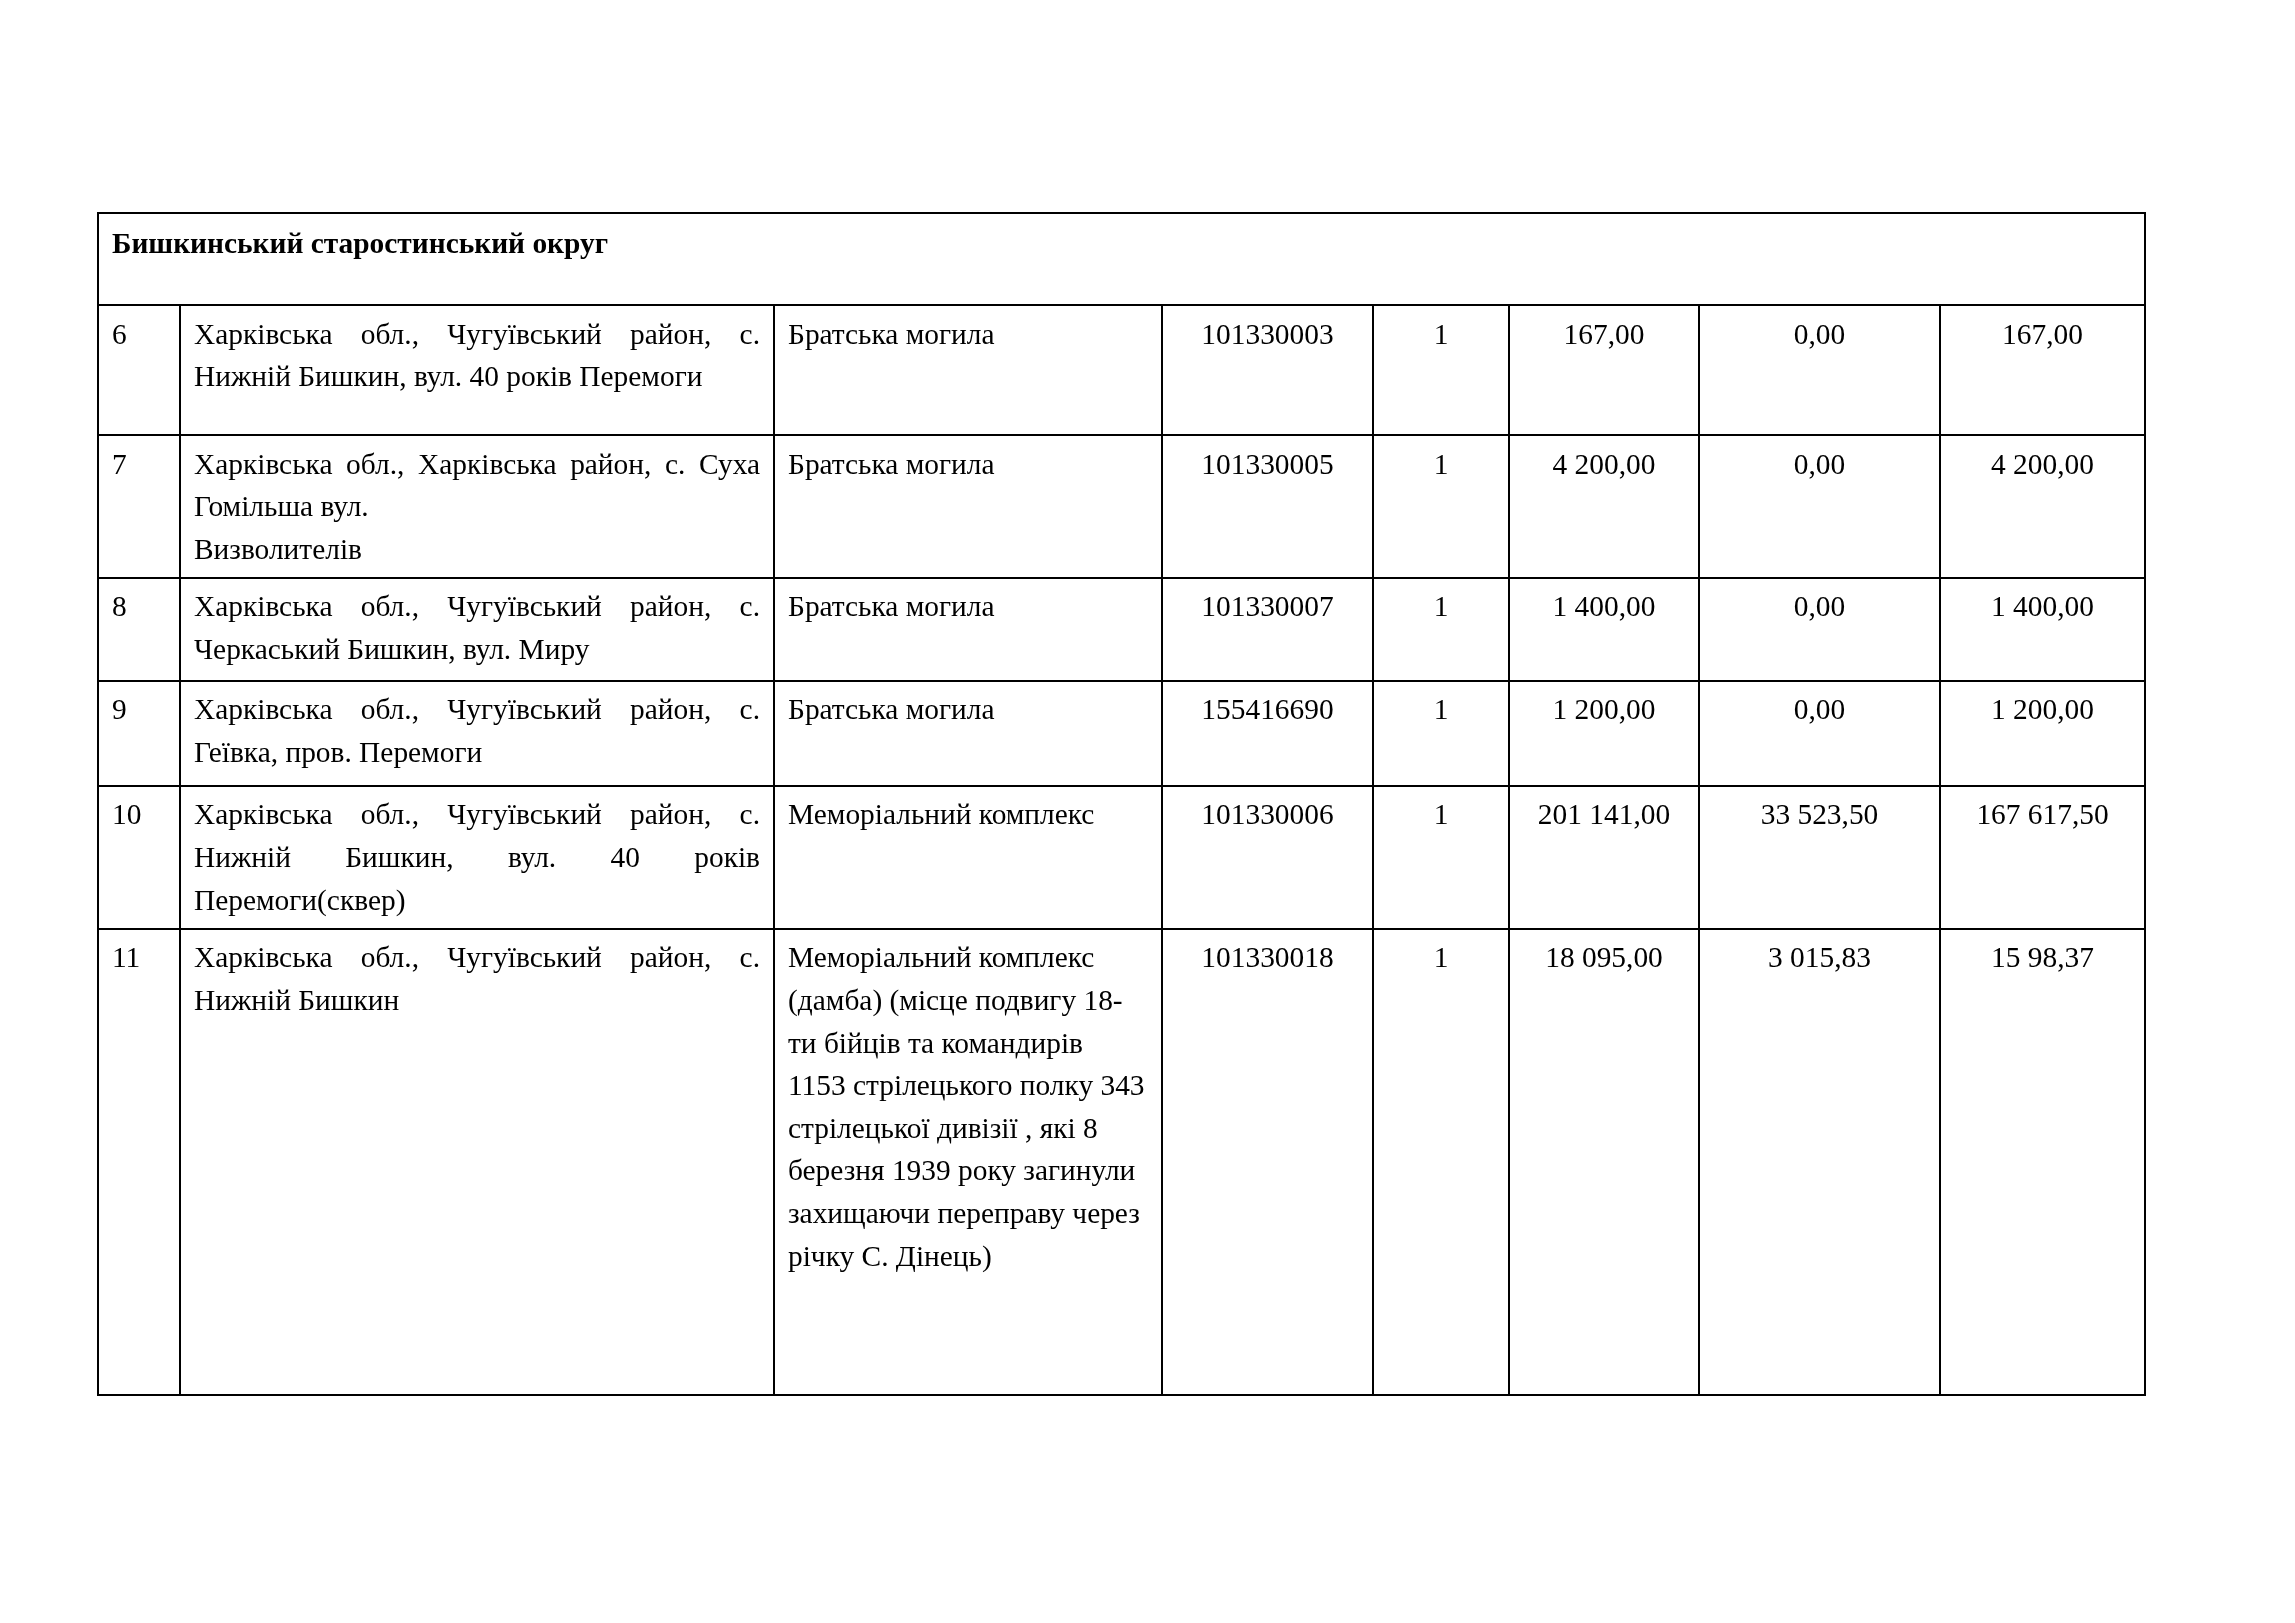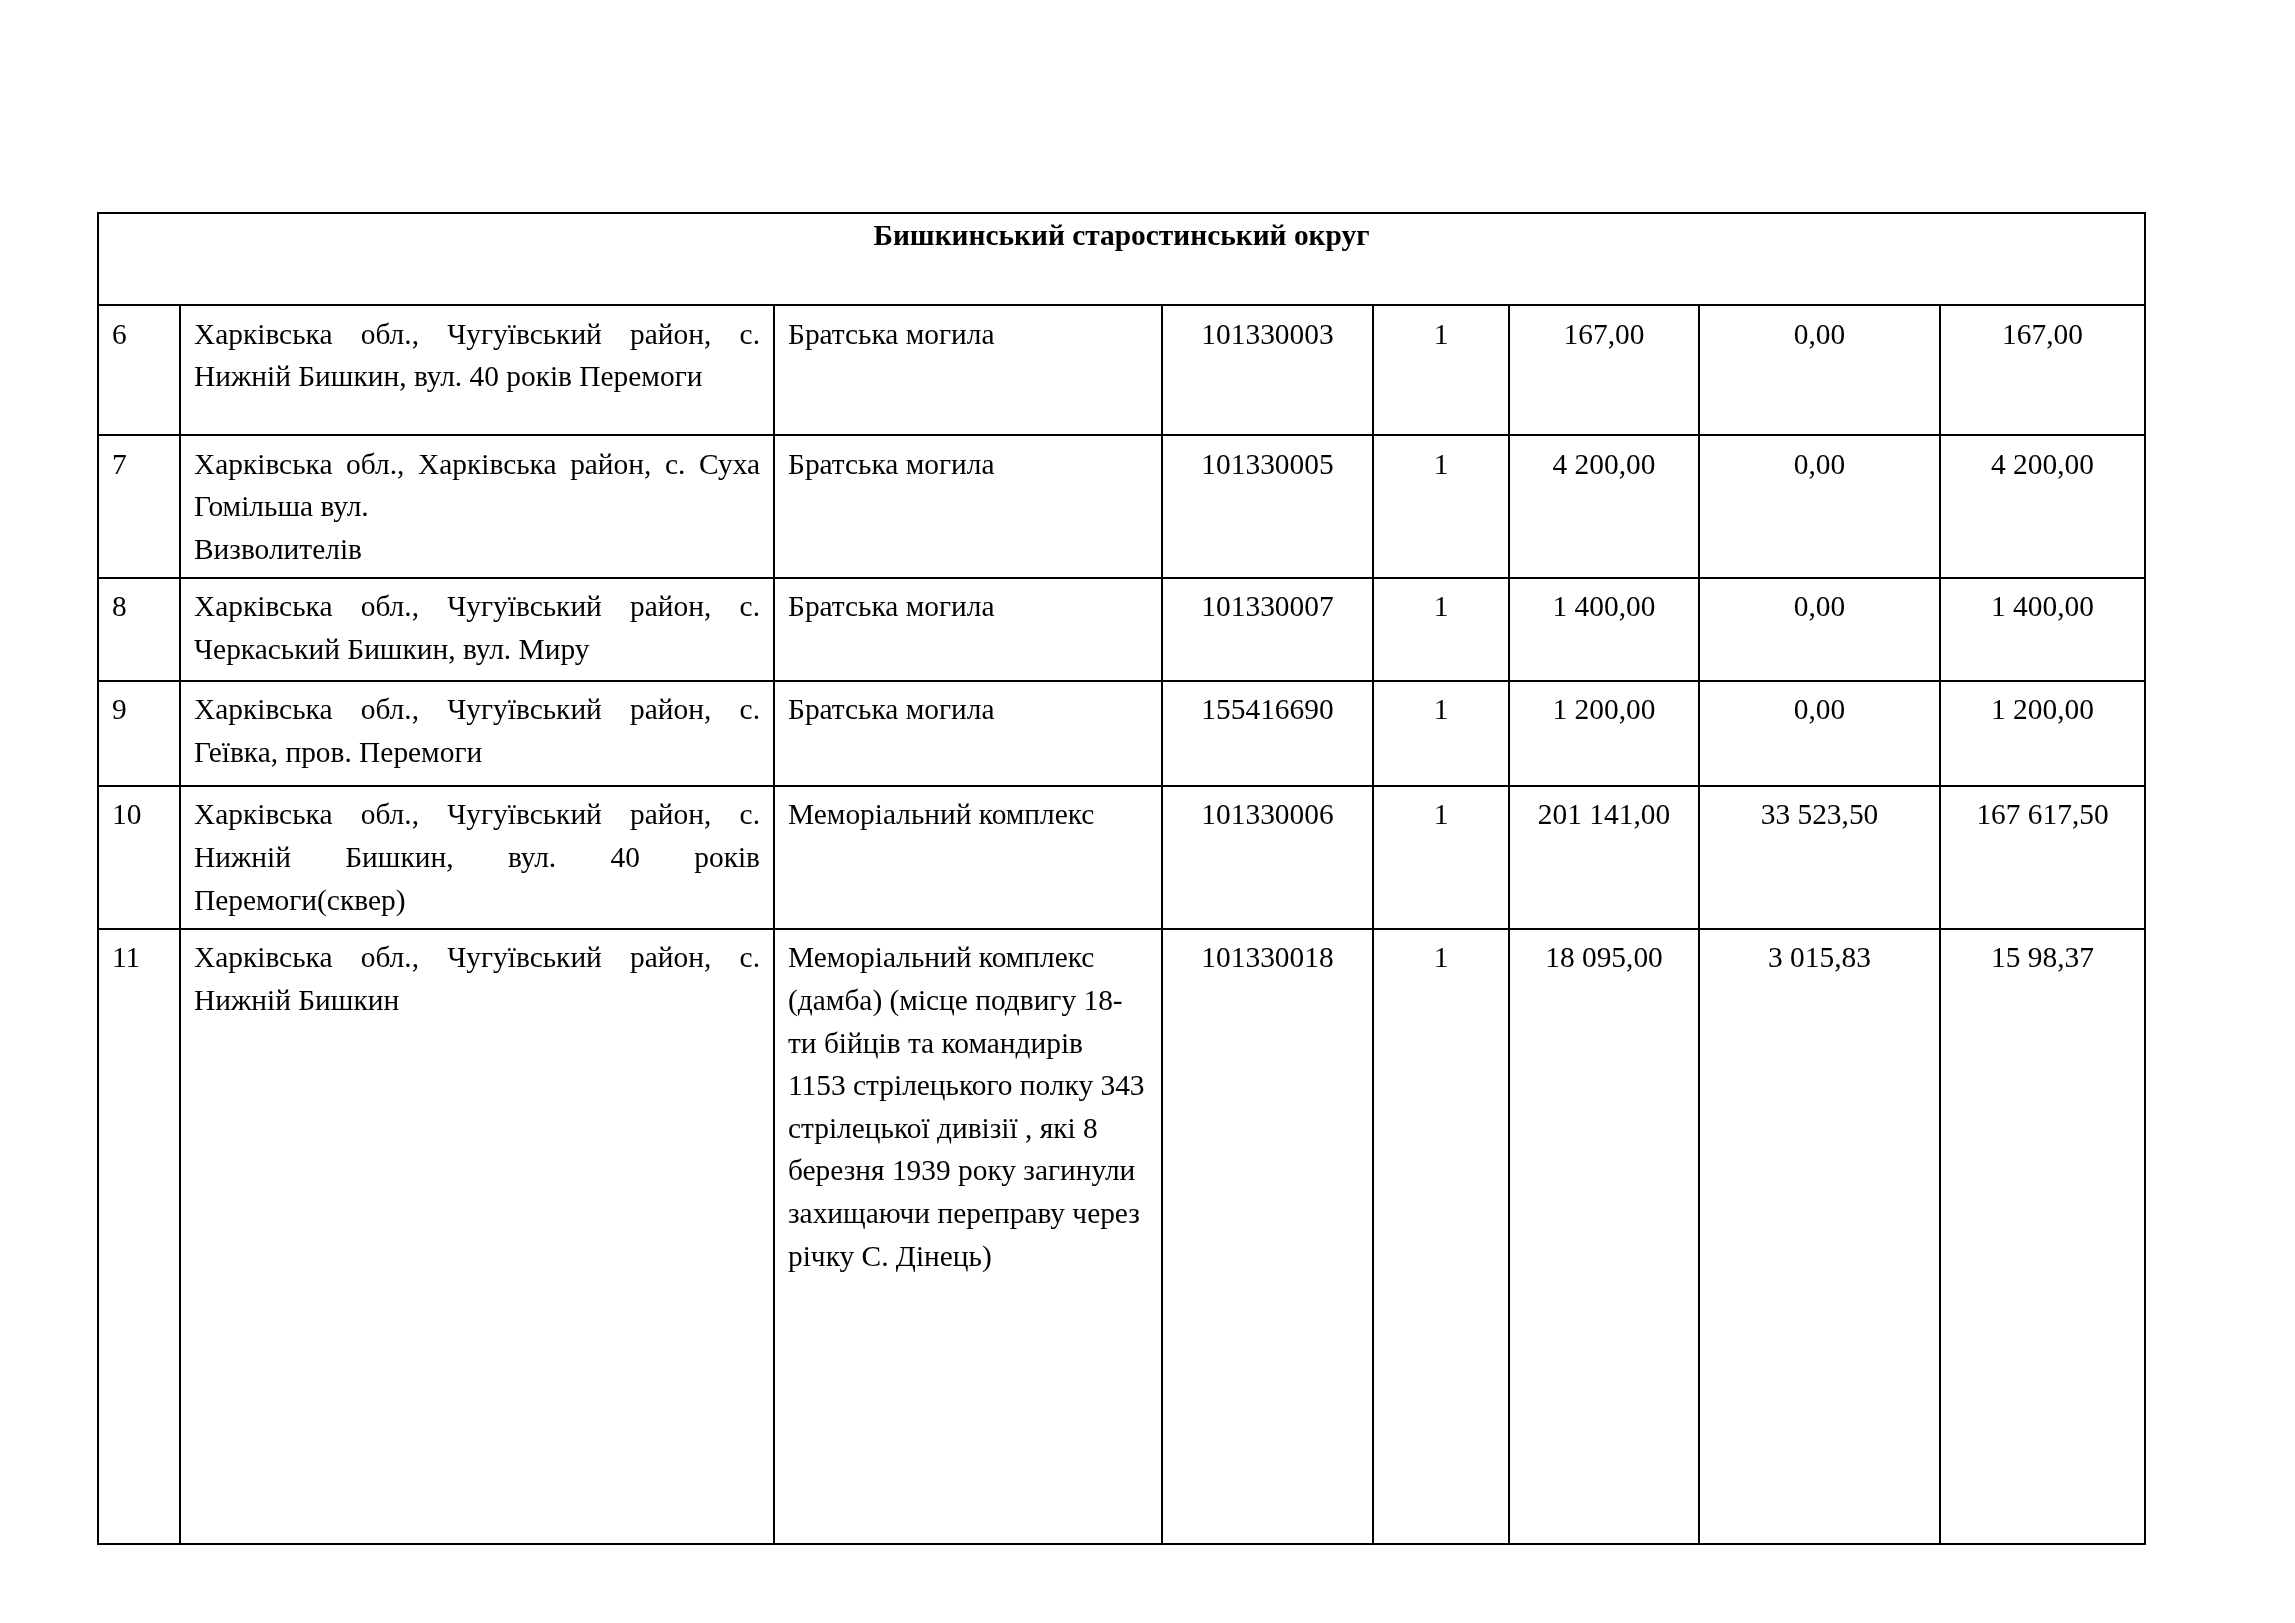--- a/index.html
+++ b/index.html
@@ -27,22 +27,22 @@
     line-height: 1.45;
   }
   table.property-table td {
     border: 2.6px solid #000000;
     vertical-align: top;
     padding: 6.5px 13px;
     overflow: hidden;
   }
   tr.group-header-row td {
     font-weight: bold;
-    text-align: center;
-    padding-top: 0;
+    text-align: left;
+    padding-top: 8px;
   }
   td.c-num  { text-align: left; padding-left: 11.8px; }
   td.c-addr { text-align: justify; white-space: pre-line; }
   td.c-name { }
   td.c-inv, td.c-qty, td.c-v1, td.c-v2, td.c-v3 {
     text-align: center;
     white-space: nowrap;
   }
 </style>
 </head>
@@ -114,21 +114,21 @@
         <td class="c-num">10</td>
         <td class="c-addr">Харківська обл., Чугуївський район, с. Нижній Бишкин, вул. 40 років Перемоги(сквер)</td>
         <td class="c-name">Меморіальний комплекс</td>
         <td class="c-inv">101330006</td>
         <td class="c-qty">1</td>
         <td class="c-v1">201 141,00</td>
         <td class="c-v2">33 523,50</td>
         <td class="c-v3">167 617,50</td>
       </tr>
 
-      <tr style="height:615px">
+      <tr style="height:466px">
         <td class="c-num">11</td>
         <td class="c-addr">Харківська обл., Чугуївський район, с. Нижній Бишкин</td>
         <td class="c-name">Меморіальний комплекс (дамба) (місце подвигу 18-ти бійців та командирів 1153 стрілецького полку 343 стрілецької дивізії , які 8 березня 1939 року загинули захищаючи переправу через річку С. Дінець)</td>
         <td class="c-inv">101330018</td>
         <td class="c-qty">1</td>
         <td class="c-v1">18 095,00</td>
         <td class="c-v2">3 015,83</td>
         <td class="c-v3">15 98,37</td>
       </tr>
     </tbody>

